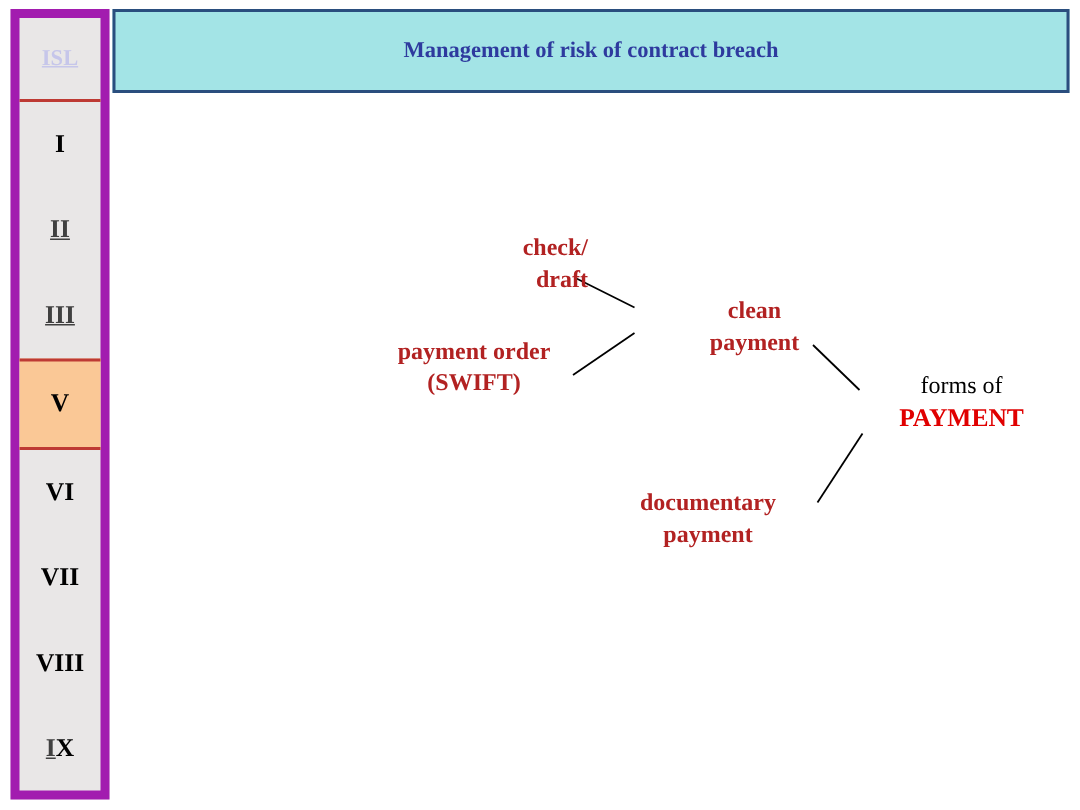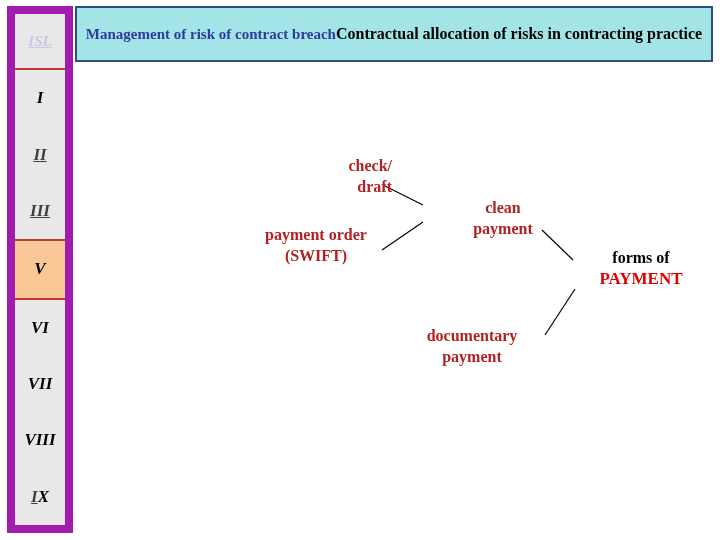--- a/index.html
+++ b/index.html
@@ -11,25 +11,24 @@
     font-family: "Liberation Serif", "DejaVu Serif", serif;
     overflow: hidden;
   }
 
   
   .sidebar {
     position: absolute;
     left: 7px; top: 6px;
     width: 66px; height: 527px;
     background: #E9E7E7;
-    border: 8px solid #a21caf;
+    border: 6px solid #a21caf;
     box-sizing: border-box;
     display: flex;
     flex-direction: column;
-    font-style: italic;
   }
   .logo-cell {
     height: 54px;
     border-bottom: 2px solid #BE3A34;
     display: flex;
     align-items: center;
     justify-content: center;
     font-weight: bold;
     font-size: 15px;
     color: #C6C6EA;
@@ -90,21 +89,21 @@
     position: absolute;
     text-align: center;
     font-weight: bold;
     font-size: 16px;
     line-height: 21px;
     white-space: pre-line;
   }
   .node.red { color: #B22222; }
   .node-forms { position: absolute; text-align: center; }
   .forms-line1 {
-    font-weight: bold;
+    font-weight: normal;
     font-size: 16px;
     line-height: 21px;
     color: #000000;
   }
   .forms-line2 {
     font-weight: bold;
     font-size: 17px;
     line-height: 21px;
     color: #E00000;
   }
@@ -153,21 +152,20 @@
       </div>
       <div class="nav-item">
         <span class="link-part">I</span>
           <span class="plain-part">X</span>
       </div>
     </div>
   </div>
 
   <div class="title-box">
     <div class="title-line1">Management of risk of contract breach</div>
-    <div class="title-line2">Contractual allocation of risks in contracting practice</div>
   </div>
 
   <svg class="connectors" viewBox="0 0 720 540" xmlns="http://www.w3.org/2000/svg">
     <line x1="383" y1="185" x2="423" y2="205" stroke="#000000" stroke-width="1.2"></line>
     <line x1="382" y1="250" x2="423" y2="222" stroke="#000000" stroke-width="1.2"></line>
     <line x1="542" y1="230" x2="573" y2="260" stroke="#000000" stroke-width="1.2"></line>
     <line x1="545" y1="335" x2="575" y2="289" stroke="#000000" stroke-width="1.2"></line>
   </svg>
 
   <div class="node red" style="left:272px; top:155px; width:120px;text-align:right;">check/

